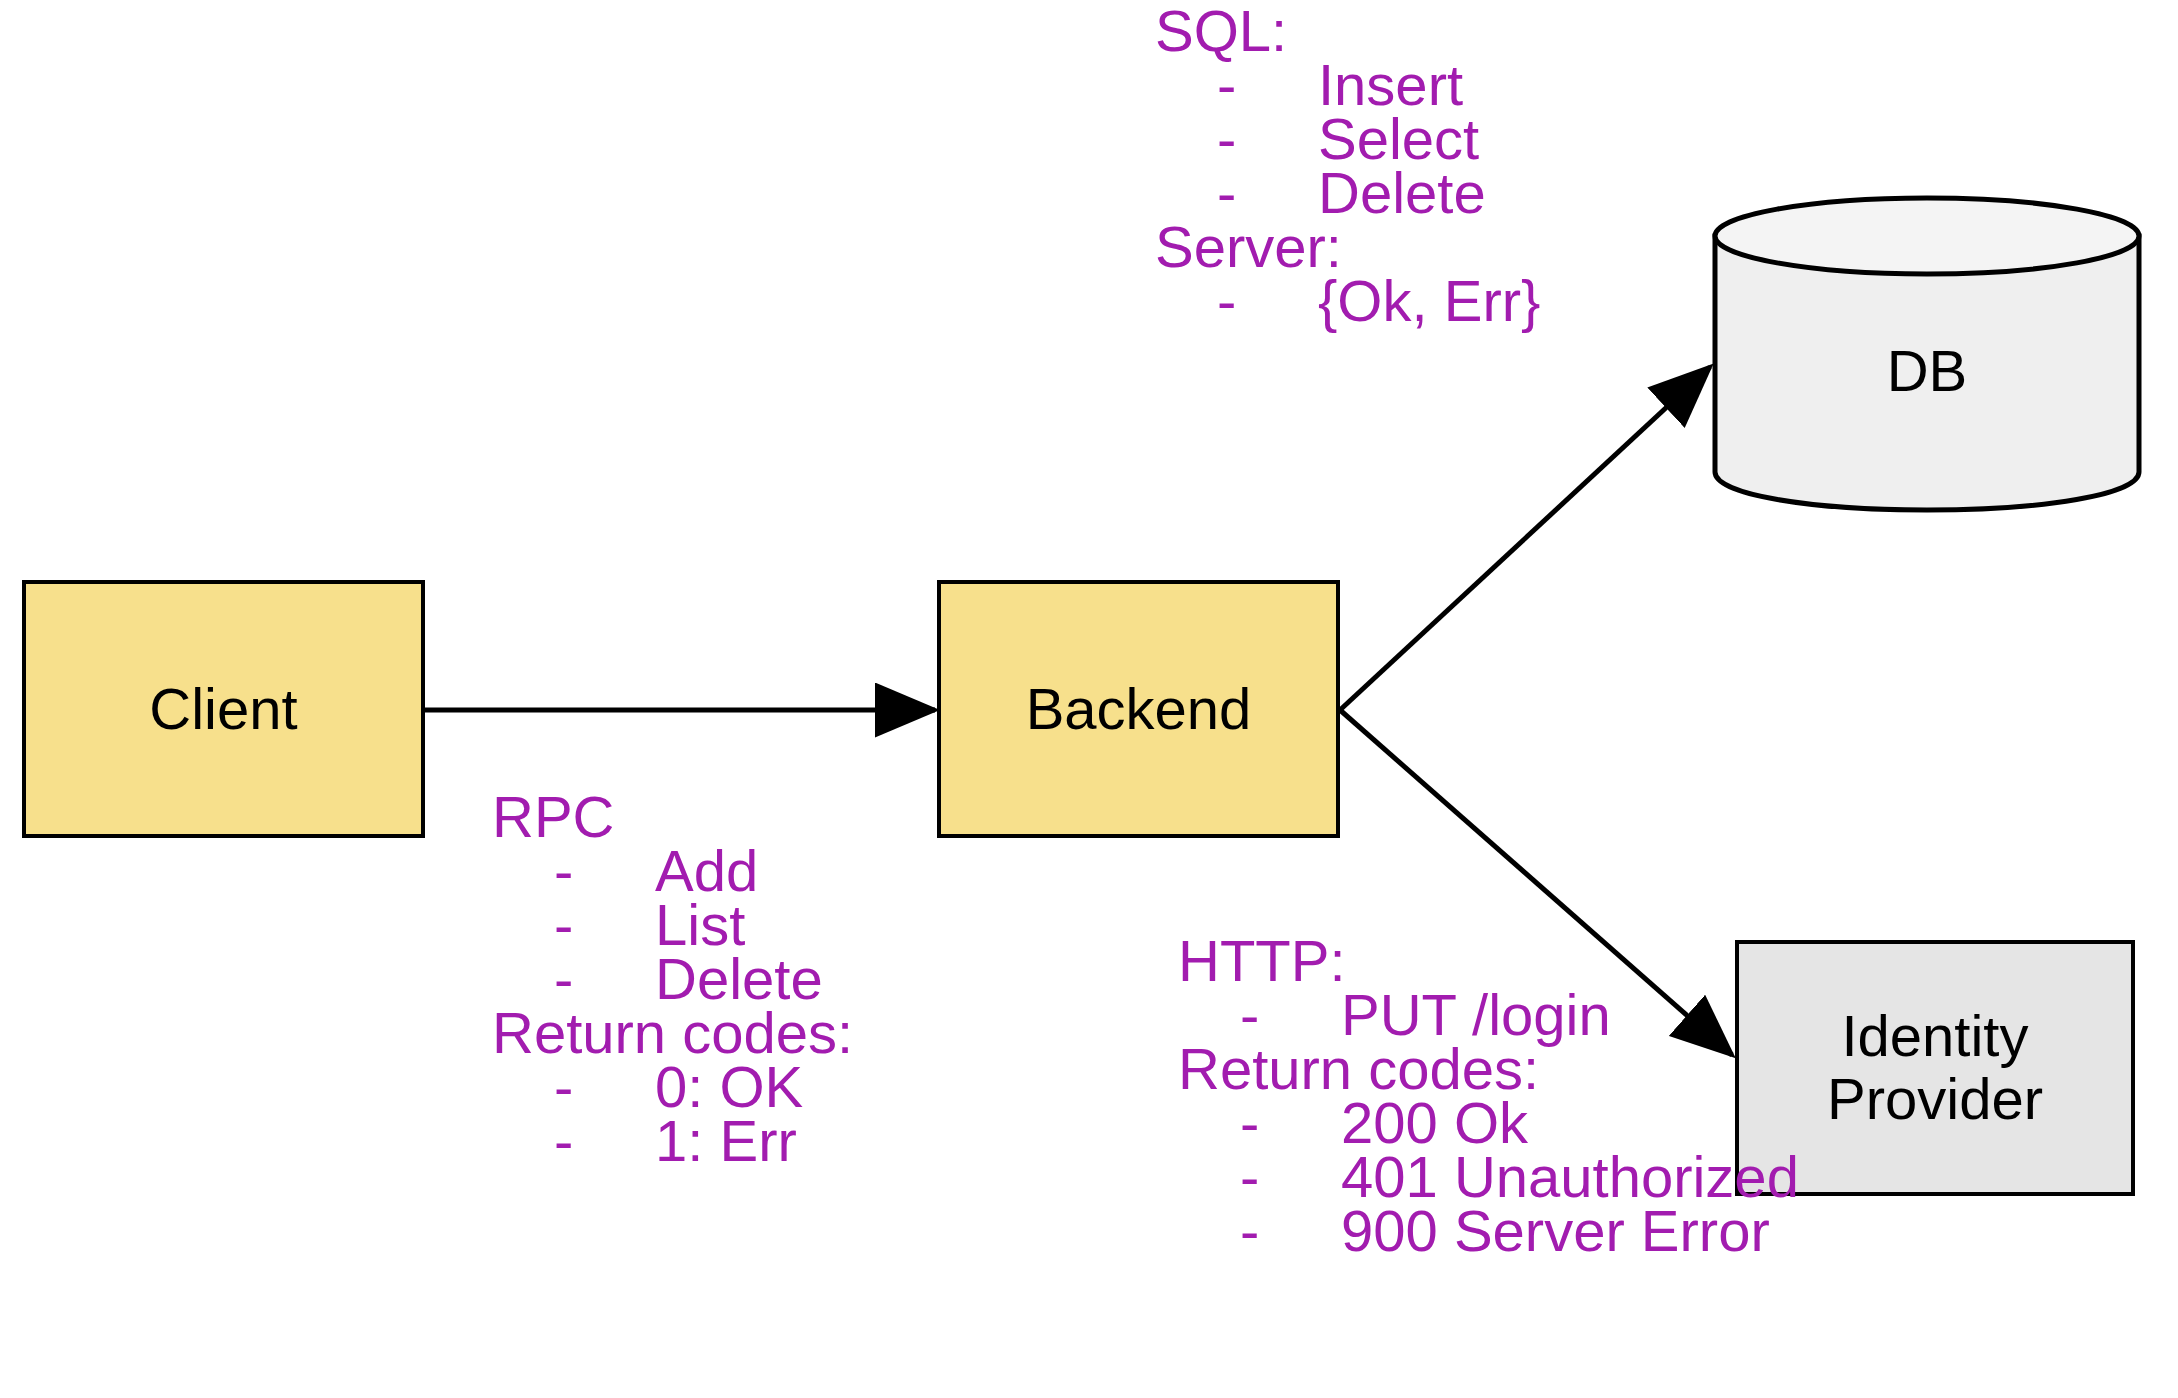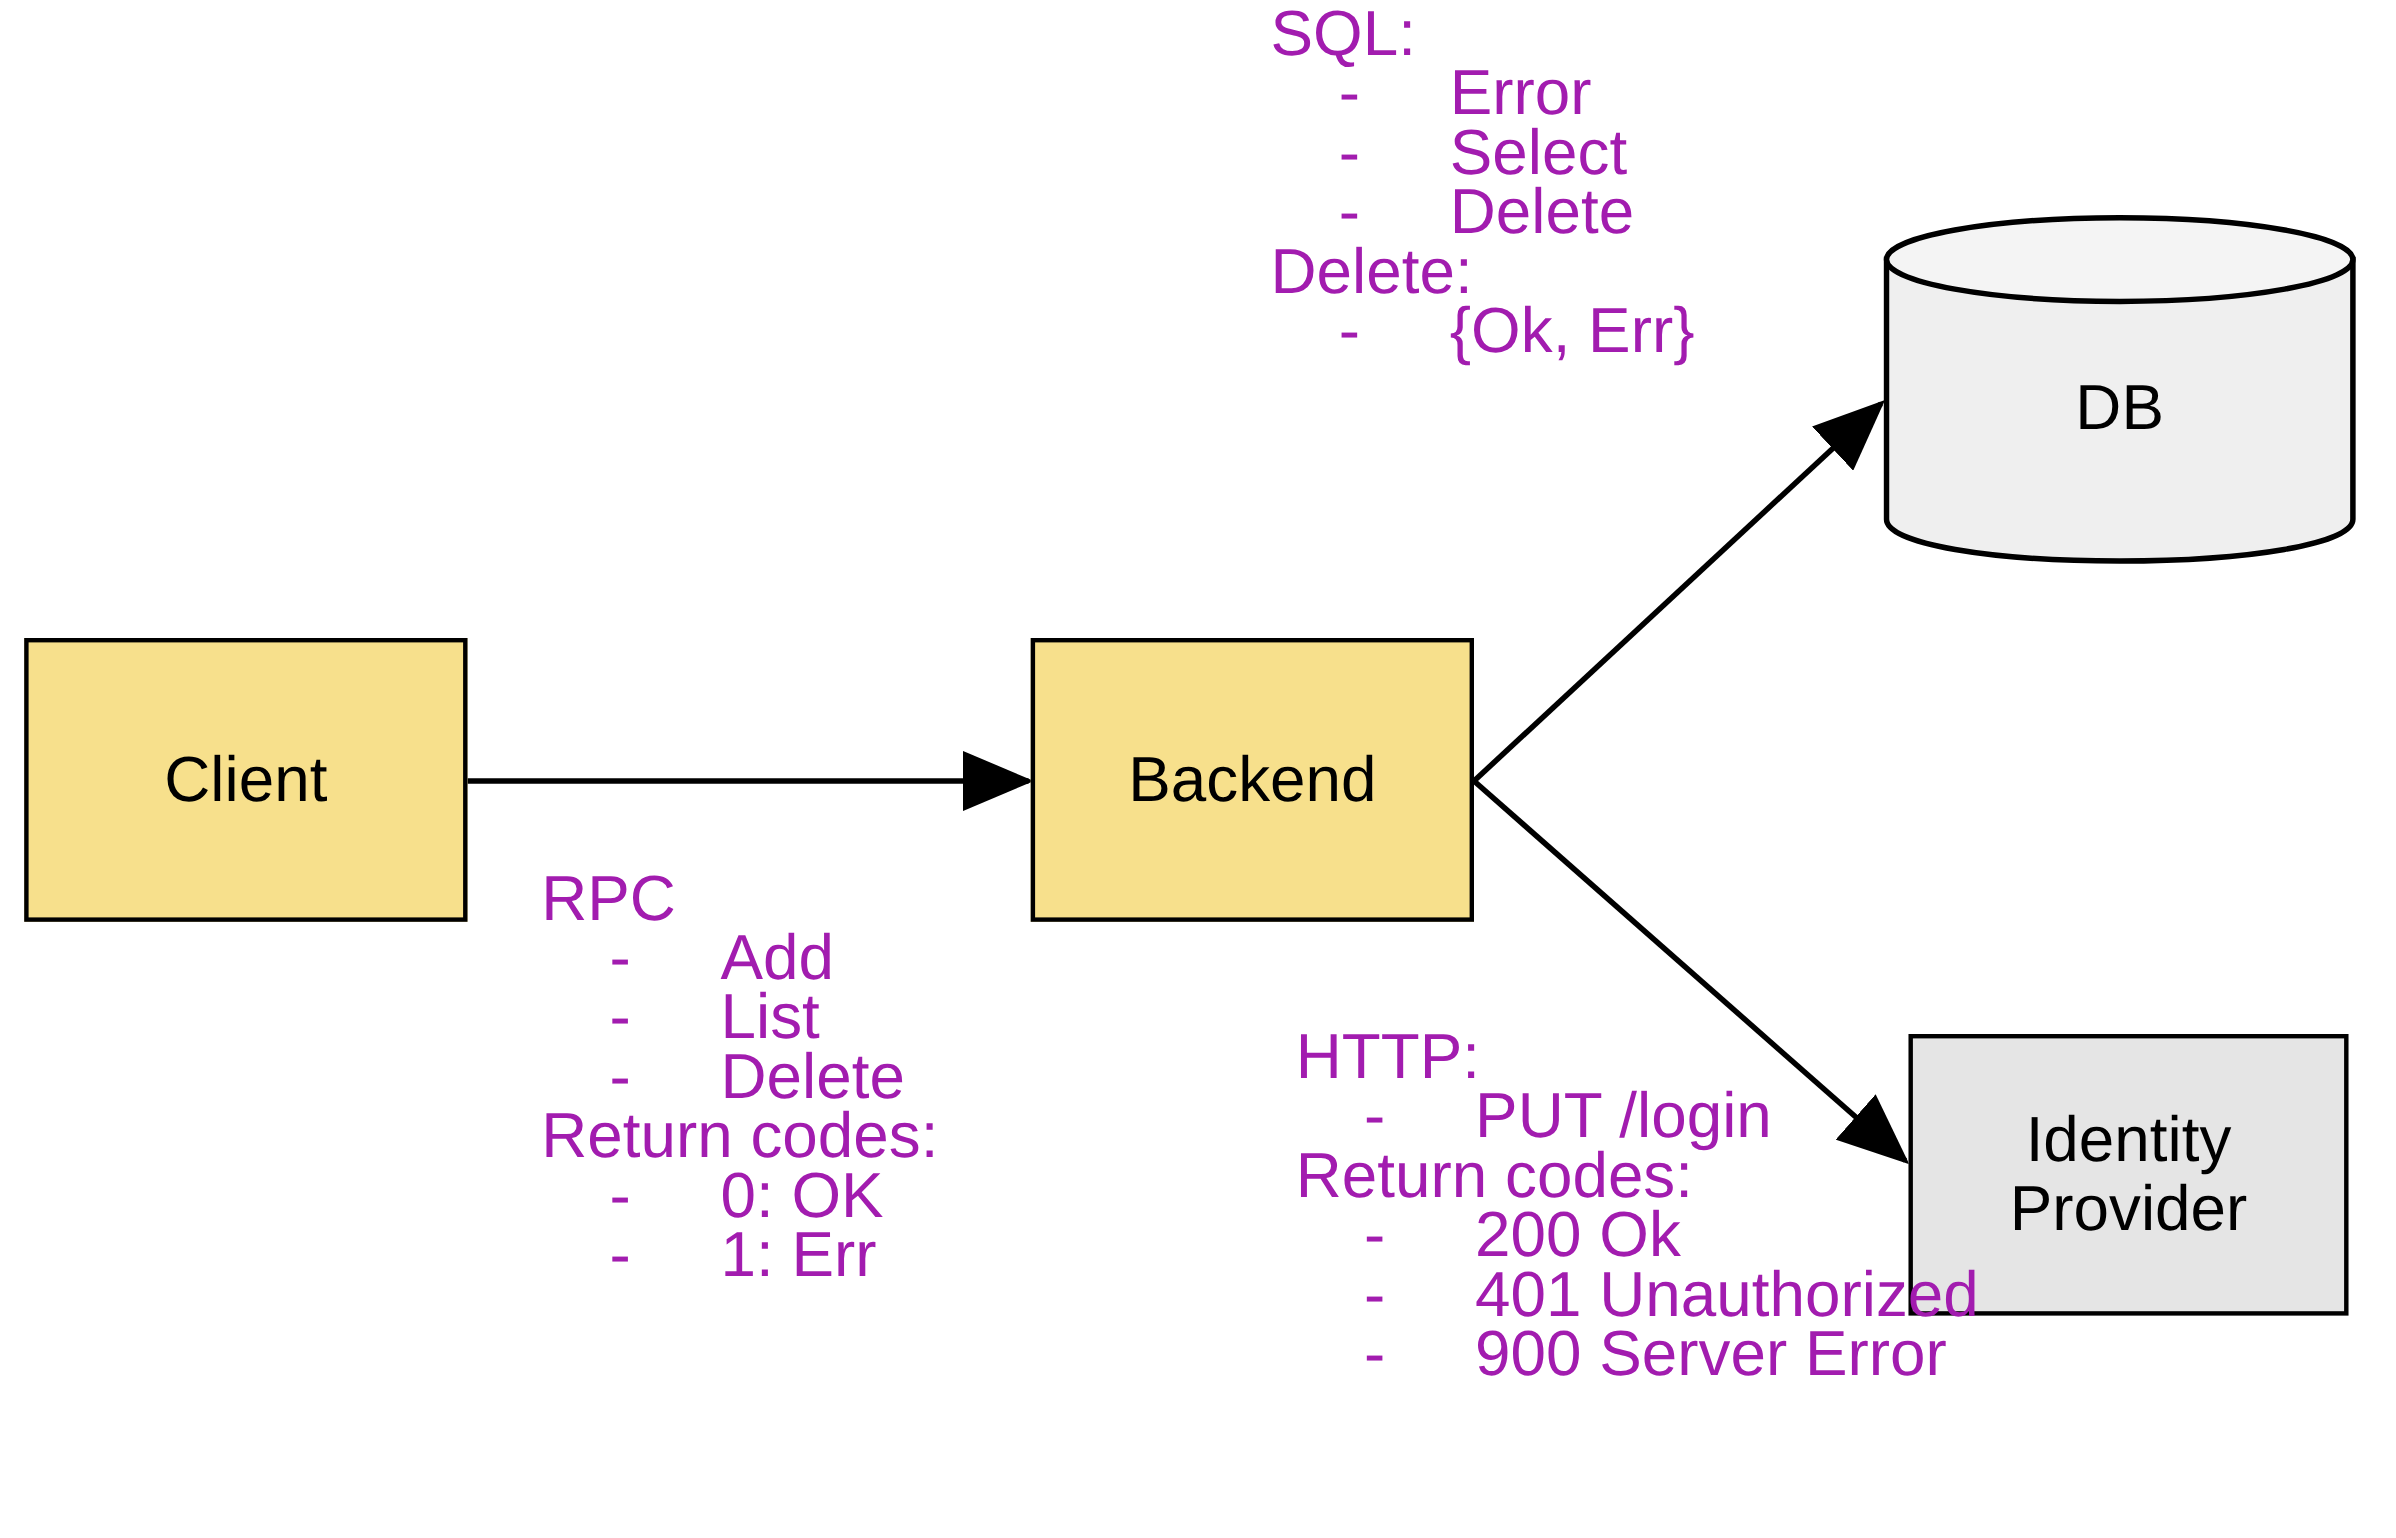--- a/index.html
+++ b/index.html
@@ -170,31 +170,31 @@
     <div>
       <div>Identity</div>
       <div>Provider</div>
     </div>
   </div>
 
   <div class="annot" id="annot-sql">
     <div class="head">SQL:</div>
     <div class="item">
       <span class="dash">-</span>
-      <span class="txt">Error</span>
+      <span class="txt">Insert</span>
     </div>
     <div class="item">
       <span class="dash">-</span>
       <span class="txt">Select</span>
     </div>
     <div class="item">
       <span class="dash">-</span>
       <span class="txt">Delete</span>
     </div>
-    <div class="head">Delete:</div>
+    <div class="head">Server:</div>
     <div class="item">
       <span class="dash">-</span>
       <span class="txt">{Ok, Err}</span>
     </div>
   </div>
 
   <div class="annot" id="annot-rpc">
     <div class="head">RPC</div>
     <div class="item">
       <span class="dash">-</span>

